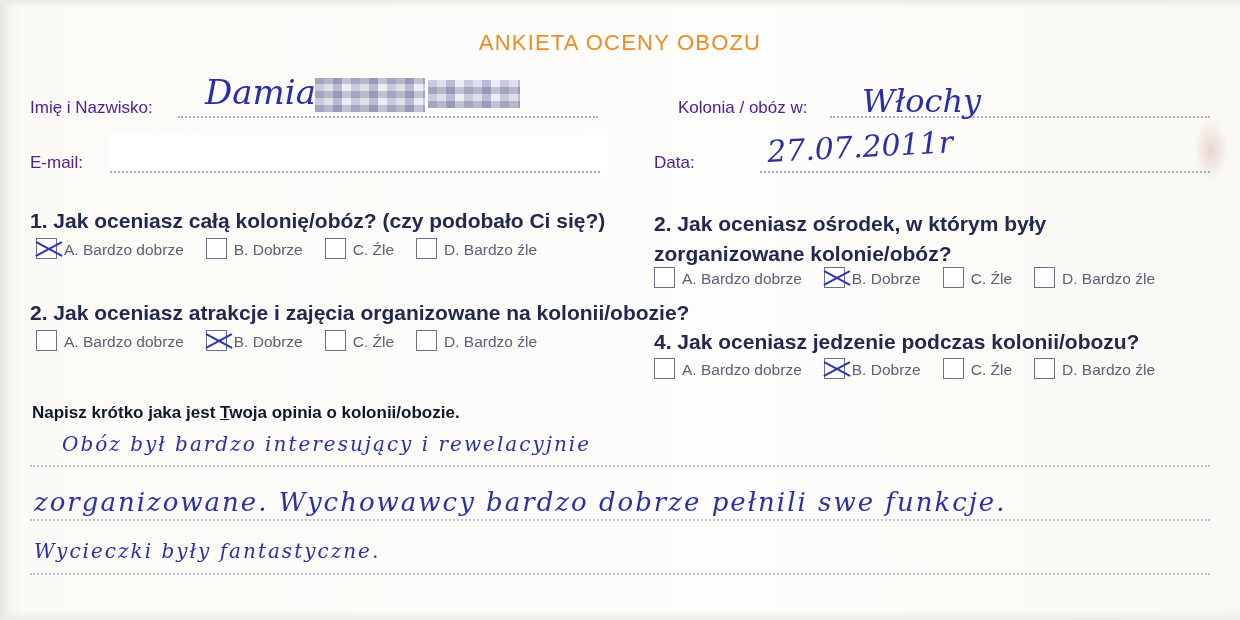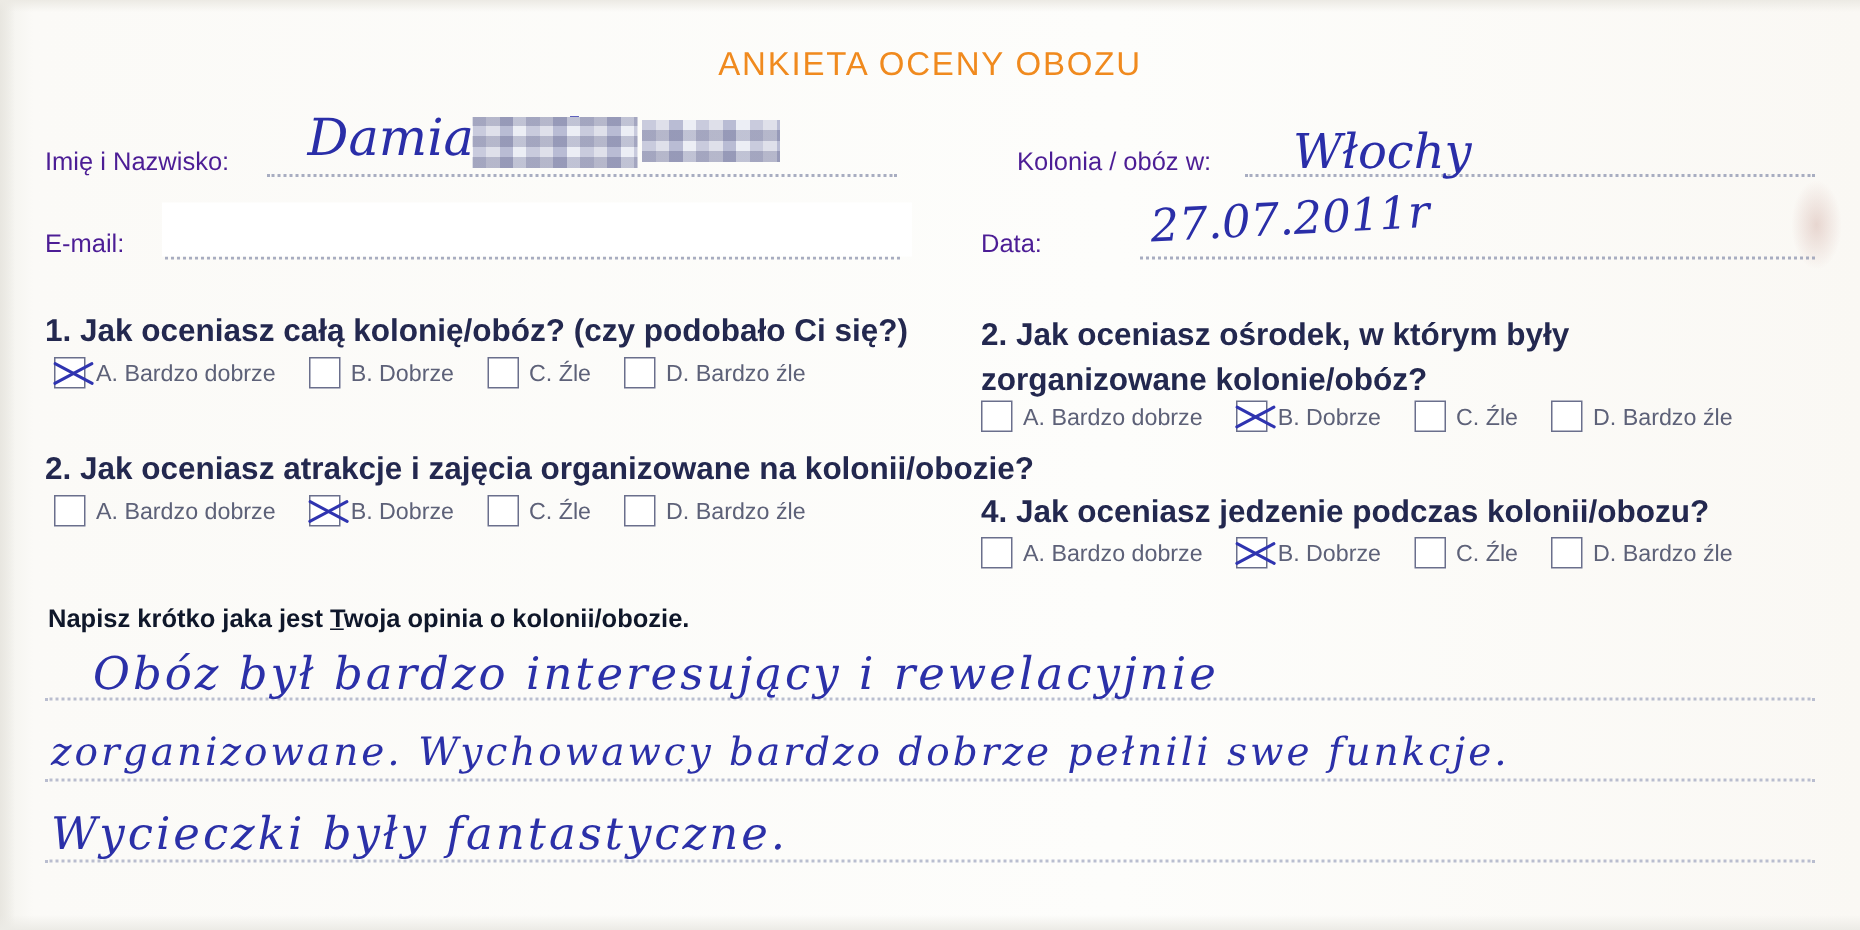--- a/index.html
+++ b/index.html
@@ -139,21 +139,21 @@
     height: 1px;
     border-bottom: 2px dotted #a9afc6;
     opacity: 0.8;
   }
 
   .answer-line {
     position: absolute;
     font-family: "DejaVu Serif", serif;
     font-style: italic;
     color: #2b30a8;
-    font-size: 30px;
+    font-size: 20px;
     letter-spacing: 2px;
     white-space: nowrap;
   }
 
   #smudge {
     position: absolute;
     right: 12px; top: 120px;
     width: 34px; height: 60px;
     background: radial-gradient(ellipse at 50% 50%, rgba(196,150,140,0.35), rgba(255,255,255,0) 70%);
     pointer-events: none;

